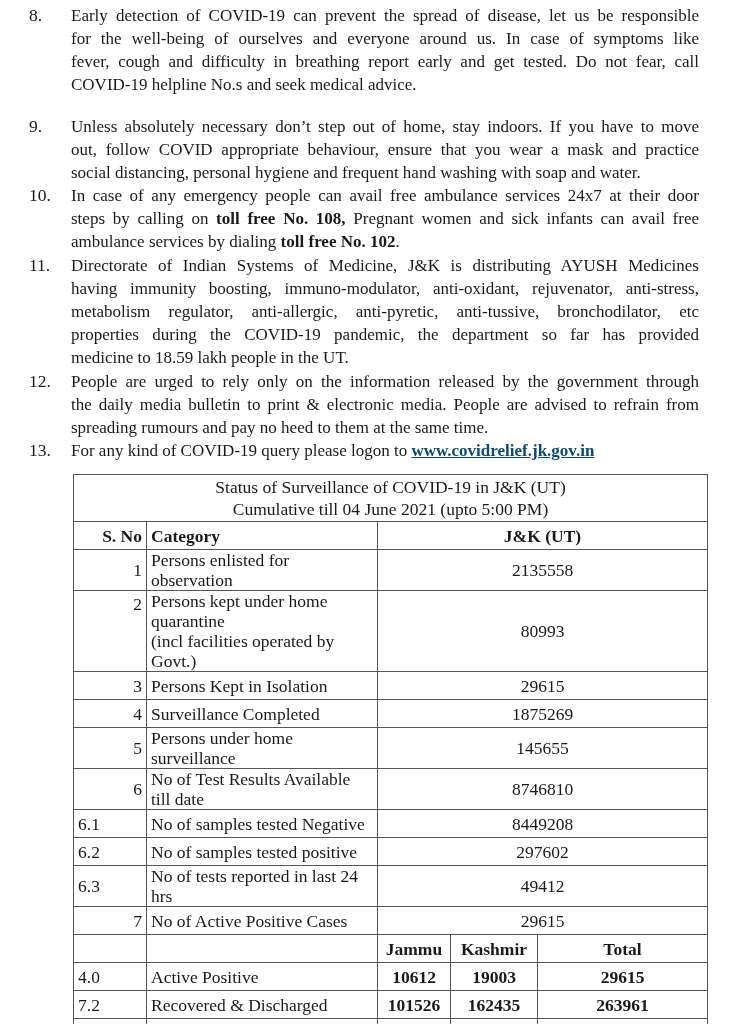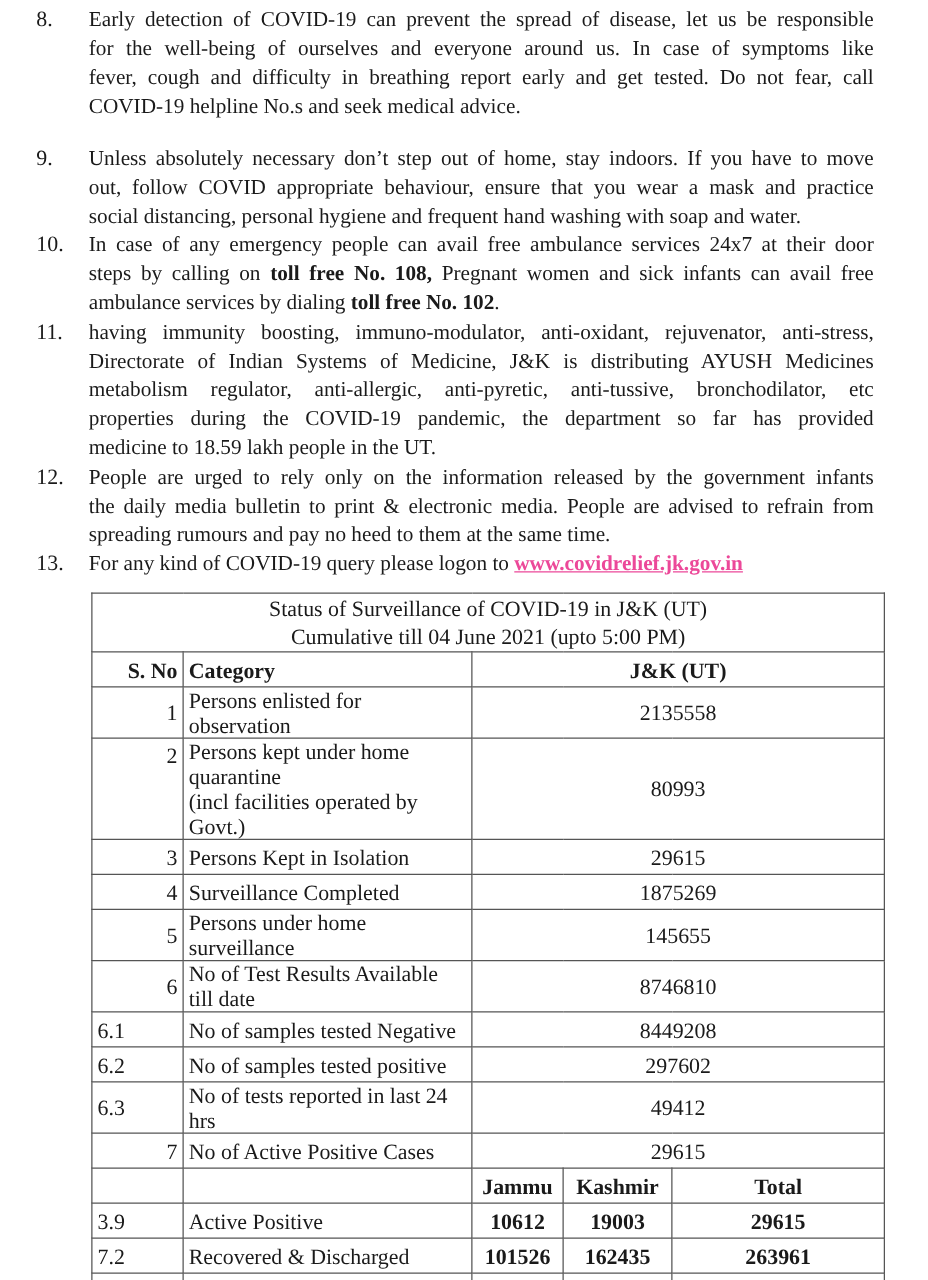--- a/index.html
+++ b/index.html
@@ -16,21 +16,21 @@
     }
     .item .txt {
       position: absolute; left: 71px; width: 628px;
       font-size: 17px; line-height: 23px;
       text-align: justify;
       text-align-last: left;
     }
     .item .line { display: block; text-align: justify; text-align-last: justify; white-space: nowrap; }
     .item .line.last { text-align-last: left; }
     b { font-weight: bold; }
-    a.link { color: #ec4899; font-weight: bold; }
+    a.link { color: #0c4a6e; font-weight: bold; }
 
     table.status {
       position: absolute; left: 73px; top: 474px; width: 635px;
       border-collapse: collapse;
       font-family: "Liberation Serif", "DejaVu Serif", serif;
       font-size: 17.5px;
     }
     table.status td, table.status th {
       border: 1.3px solid #555;
       padding: 0 4px;
@@ -78,32 +78,32 @@
     <div class="txt">
       <span class="line">In case of any emergency people can avail free ambulance services 24x7 at their door</span>
       <span class="line"><span>steps by calling on </span><b>toll free No. 108,</b><span> Pregnant women and sick infants can avail free</span></span>
       <span class="line last"><span>ambulance services by dialing </span><b>toll free No. 102</b><span>.</span></span>
     </div>
   </div>
 
   <div class="item" style="top:254px;">
     <span class="num">11.</span>
     <div class="txt">
+      <span class="line">Directorate of Indian Systems of Medicine, J&amp;K is distributing AYUSH Medicines</span>
       <span class="line">having immunity boosting, immuno-modulator, anti-oxidant, rejuvenator, anti-stress,</span>
-      <span class="line">Directorate of Indian Systems of Medicine, J&amp;K is distributing AYUSH Medicines</span>
       <span class="line">metabolism regulator, anti-allergic, anti-pyretic, anti-tussive, bronchodilator, etc</span>
       <span class="line">properties during the COVID-19 pandemic, the department so far has provided</span>
       <span class="line last">medicine to 18.59 lakh people in the UT.</span>
     </div>
   </div>
 
   <div class="item" style="top:370px;">
     <span class="num">12.</span>
     <div class="txt">
-      <span class="line">People are urged to rely only on the information released by the government infants</span>
+      <span class="line">People are urged to rely only on the information released by the government through</span>
       <span class="line">the daily media bulletin to print &amp; electronic media. People are advised to refrain from</span>
       <span class="line last">spreading rumours and pay no heed to them at the same time.</span>
     </div>
   </div>
 
   <div class="item" style="top:439px;">
     <span class="num">13.</span>
     <div class="txt">
       <span class="line last"><span>For any kind of COVID-19 query please logon to </span><a class="link" href="#">www.covidrelief.jk.gov.in</a></span>
     </div>
@@ -177,21 +177,21 @@
     <td class="c-val bold" colspan="3">29615</td>
   </tr>
   <tr class="r1">
     <td class="c-sno"></td>
     <td class="c-cat"></td>
     <td class="sub" style="width:64px;text-align:center;">Jammu</td>
     <td class="sub" style="width:78px;">Kashmir</td>
     <td class="sub">Total</td>
   </tr>
   <tr class="r1">
-    <td class="c-sno r">3.9</td>
+    <td class="c-sno r">4.0</td>
     <td class="c-cat">Active Positive</td>
     <td class="sub">10612</td>
     <td class="sub">19003</td>
     <td class="sub">29615</td>
   </tr>
   <tr class="r1">
     <td class="c-sno r">7.2</td>
     <td class="c-cat">Recovered &amp; Discharged</td>
     <td class="sub">101526</td>
     <td class="sub">162435</td>

